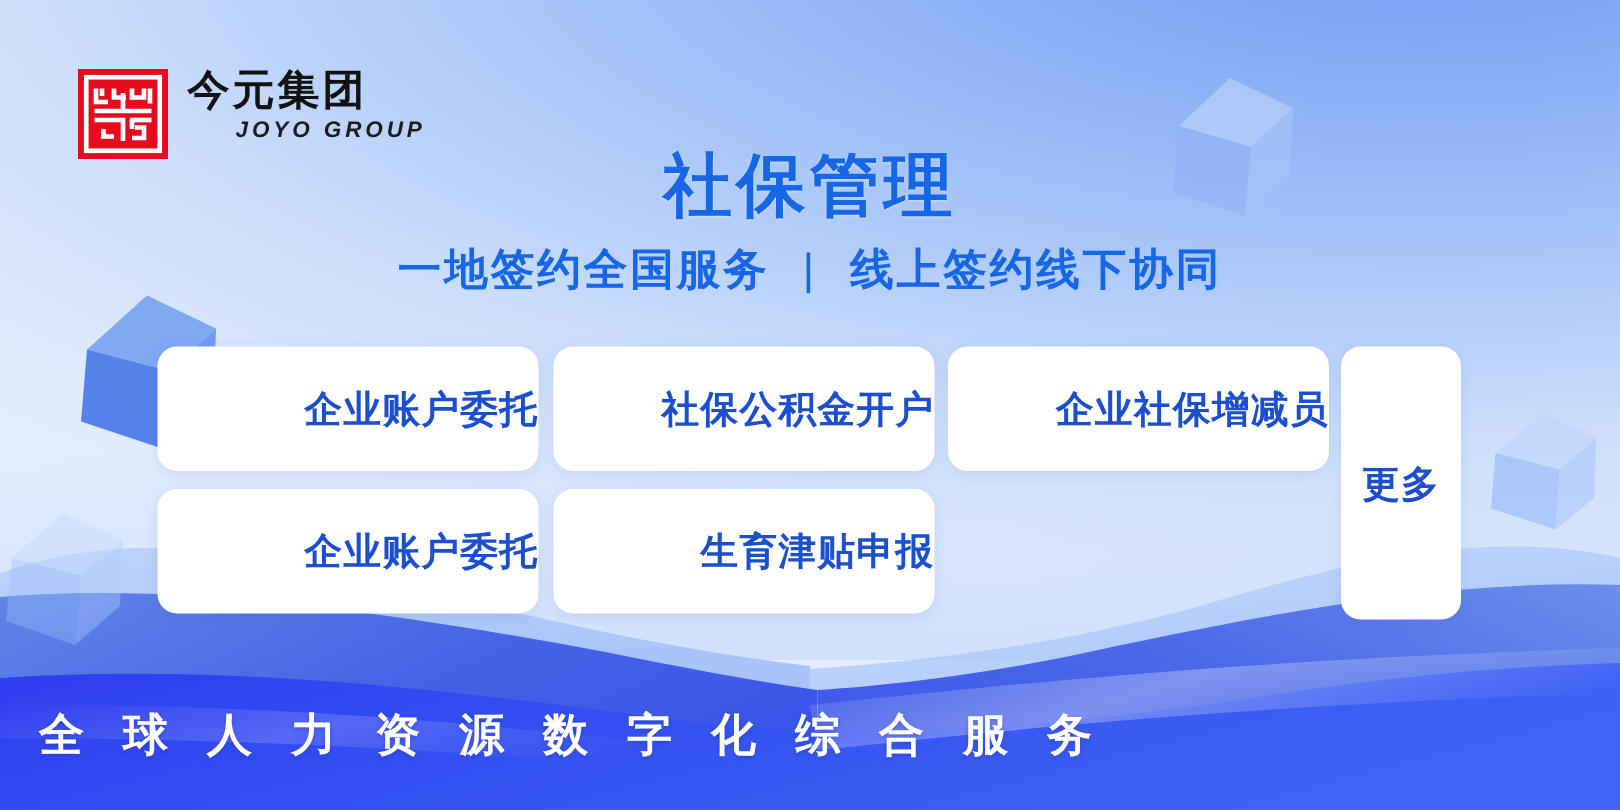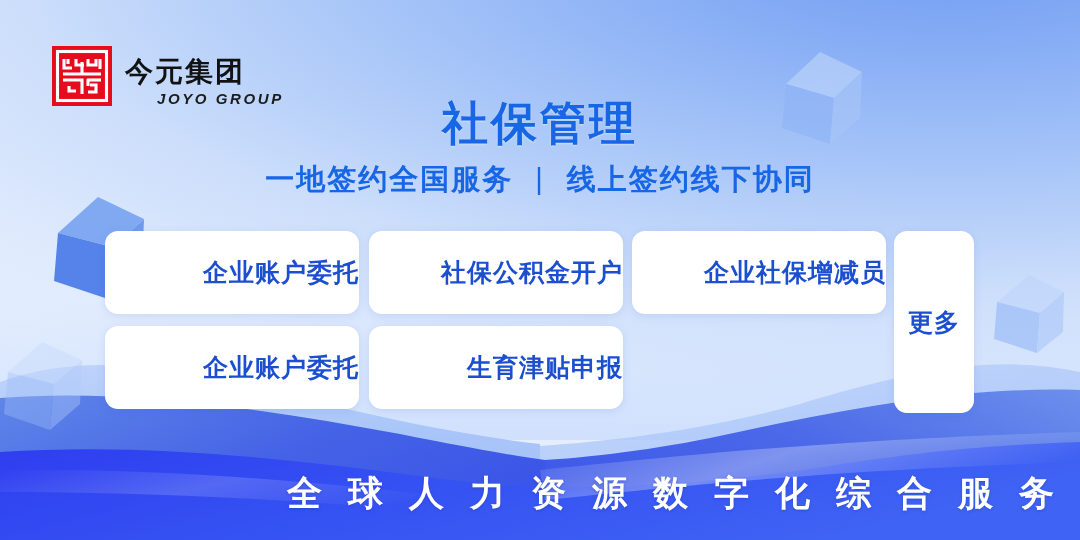--- a/index.html
+++ b/index.html
@@ -14,21 +14,21 @@
       radial-gradient(150% 110% at 88% -10%, #6e9bf2 0%, #88aef5 18%, #a8c6f8 38%, #ccdefb 58%, #dfeafd 76%, #e9f2fe 100%);
   }
 
   
   .scenery{position:absolute;left:0;top:0;width:1080px;height:540px;}
 
   
   .cube{position:absolute;}
 
   
-  #logo-block{position:absolute;left:52px;top:46px;display:flex;align-items:flex-end;gap:13px;}
+  #logo-block{position:absolute;left:52px;top:46px;display:flex;align-items:flex-start;gap:13px;}
   #seal{width:60px;height:60px;background:#e60c1e;position:relative;flex:none;}
   #seal svg{display:block;}
   #logo-text{display:flex;flex-direction:column;justify-content:center;line-height:1;}
   #logo-cn{
     font-size:28px;font-weight:bold;color:#121212;letter-spacing:2px;
     font-family:"Liberation Sans","DejaVu Sans",sans-serif;
   }
   #logo-en{
     margin-top:5px;font-size:15px;font-weight:bold;color:#1c1c1c;
     letter-spacing:2.6px;font-style:italic;
@@ -67,22 +67,22 @@
   #more-card{
     position:absolute;left:789px;top:0;width:80px;height:182px;
     background:#ffffff;border-radius:13px;
     display:flex;align-items:center;justify-content:center;
     box-shadow:0 2px 9px rgba(60,100,190,.13);
   }
   #more-label{font-size:25px;font-weight:bold;color:#1b4fd0;letter-spacing:1px;}
 
   
   #tagline{
-    position:absolute;left:0;top:470px;width:1080px;text-align:right;
-    font-size:35px;font-weight:bold;color:#ffffff;
+    position:absolute;left:0;top:470px;width:1080px;text-align:left;
+    font-size:30px;font-weight:bold;color:#ffffff;
     letter-spacing:26px;text-indent:26px;
     text-shadow:0 1px 3px rgba(20,40,150,.30);
   }
 </style>
 </head>
 <body>
 
 <div id="banner">
 
   <svg class="scenery" viewBox="0 0 1080 540" preserveAspectRatio="none">

